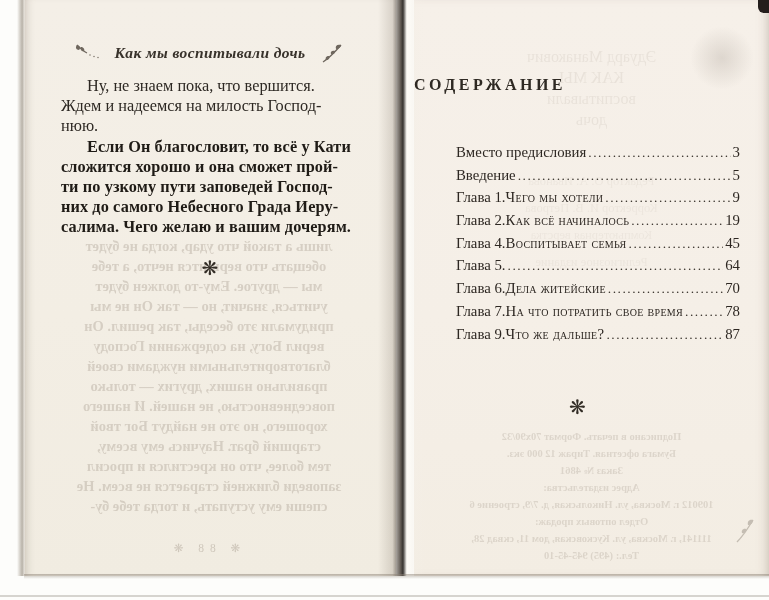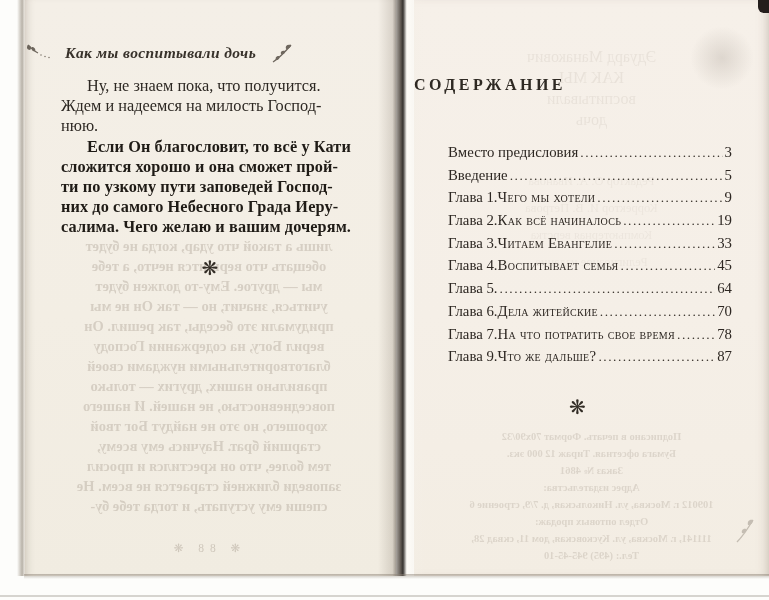--- a/index.html
+++ b/index.html
@@ -21,21 +21,21 @@
         rgba(244,239,231,.4) 72%,rgba(244,239,231,0) 100%);}
   .cover-edge{position:absolute;left:17px;top:0;width:8px;height:576px;
      background:linear-gradient(90deg,rgba(255,255,255,0),#cdc8c0 45%,#b8b2a8 65%,rgba(240,236,229,.8));}
   .book-shadow{position:absolute;left:24px;right:0;top:574px;height:5px;
      background:linear-gradient(180deg,rgba(140,130,118,.55),rgba(140,130,118,0));}
   .bottom-line{position:absolute;left:0;right:0;top:595px;height:2px;background:#ccc9c4;opacity:.8;}
   .corner-chip{position:absolute;right:0;top:0;width:11px;height:13px;background:#241e1c;
      border-radius:0 0 0 6px;}
 
   
-  .lp-header{position:absolute;left:0;right:0;top:42px;display:flex;justify-content:flex-start;
+  .lp-header{position:absolute;left:0;right:0;top:42px;display:flex;justify-content:center;
      align-items:center;gap:11px;}
   .lp-title{font-style:italic;font-weight:700;font-size:15.5px;color:#38322b;letter-spacing:.4px;}
   .twig{width:30px;height:22px;opacity:.8;}
   .body-text{position:absolute;left:37px;top:76px;width:296px;color:#2d2823;}
   .pline{height:20.2px;line-height:20.2px;font-size:16.3px;white-space:nowrap;}
   .para .pline:first-child{text-indent:26px;}
   .para-bold .pline{font-weight:700;color:#1f1b16;letter-spacing:.1px;}
   .ornament{position:absolute;left:0;right:0;text-align:center;font-size:20px;color:#332d26;
      font-family:"DejaVu Sans", sans-serif;z-index:3;}
   .lp-ornament{top:256px;}
@@ -44,21 +44,21 @@
      font-size:14.5px;line-height:20px;font-weight:600;}
   .lp-footer{position:absolute;left:0;right:0;top:541px;text-align:center;color:#b3a99c;
      opacity:.55;font-size:11.5px;letter-spacing:6px;filter:blur(.4px);}
 
   
   .ghost-circle{position:absolute;left:276px;top:26px;width:64px;height:64px;border-radius:50%;
      background:radial-gradient(circle,rgba(158,148,138,.28),rgba(158,148,138,0) 70%);}
   .rp-ghost-title{position:absolute;left:0;right:0;top:46px;opacity:.16;line-height:21px;}
   .rp-heading{position:absolute;left:0;right:0;top:76px;text-align:left;font-size:16px;
      font-weight:600;letter-spacing:3.5px;color:#2e2923;z-index:2;}
-  .toc{position:absolute;left:34px;top:144px;width:284px;z-index:2;}
+  .toc{position:absolute;left:42px;top:144px;width:284px;z-index:2;}
   .toc-row{display:flex;align-items:baseline;height:22.7px;font-size:14.8px;color:#2d2722;}
   .toc-title{font-variant:small-caps;letter-spacing:.3px;}
   .leader{flex:1;overflow:hidden;white-space:nowrap;margin:0 2px;}
   .leader::after{content:"......................................................................";
      letter-spacing:1.5px;font-size:13.5px;color:#3b352e;}
   .toc-page{font-size:14.8px;}
   .rp-ornament{top:395px;left:-28px;}
   .rp-ghost-mid{position:absolute;left:0;right:0;top:168px;opacity:.11;font-size:12.5px;
      line-height:27px;}
   .rp-bleed-colophon{position:absolute;left:8px;right:8px;top:428px;opacity:.3;font-size:10.5px;
@@ -86,21 +86,21 @@
         <path d="M6 20 C12 16, 18 10, 24 3" stroke="#4e463d" stroke-width="1.3" fill="none"></path>
         <path d="M24 3 C20 2, 18 4, 19 7 C22 7, 24 5, 24 3 Z" fill="#4e463d"></path>
         <path d="M18 9 C15 8, 13 10, 14 12 C17 13, 18 11, 18 9 Z" fill="#4e463d"></path>
         <path d="M12 14 C9 14, 8 16, 9 18 C12 18, 13 16, 12 14 Z" fill="#4e463d"></path>
       </svg>
     </div>
 
     <div class="body-text">
       <div class="para">
 
-          <div class="pline">Ну, не знаем пока, что получится.</div>
+          <div class="pline">Ну, не знаем пока, что вершится.</div>
 
           <div class="pline">Ждем и надеемся на милость Господ-</div>
 
           <div class="pline">нюю.</div>
 
       </div>
       <div class="para para-bold">
 
           <div class="pline">Если Он благословит, то всё у Кати</div>
 
@@ -205,26 +205,20 @@
           <span class="toc-page">9</span>
         </div>
 
         <div class="toc-row">
           <span class="toc-prefix">Глава 2. </span>
           <span class="toc-title">Как всё начиналось </span>
           <span class="leader"></span>
           <span class="toc-page">19</span>
         </div>
 
-        <div class="toc-row">
-          <span class="toc-prefix">Глава 3. </span>
-          <span class="toc-title">Читаем Евангелие </span>
-          <span class="leader"></span>
-          <span class="toc-page">33</span>
-        </div>
 
         <div class="toc-row">
           <span class="toc-prefix">Глава 4. </span>
           <span class="toc-title">Воспитывает семья </span>
           <span class="leader"></span>
           <span class="toc-page">45</span>
         </div>
 
         <div class="toc-row">
           <span class="toc-prefix">Глава 5. </span>

